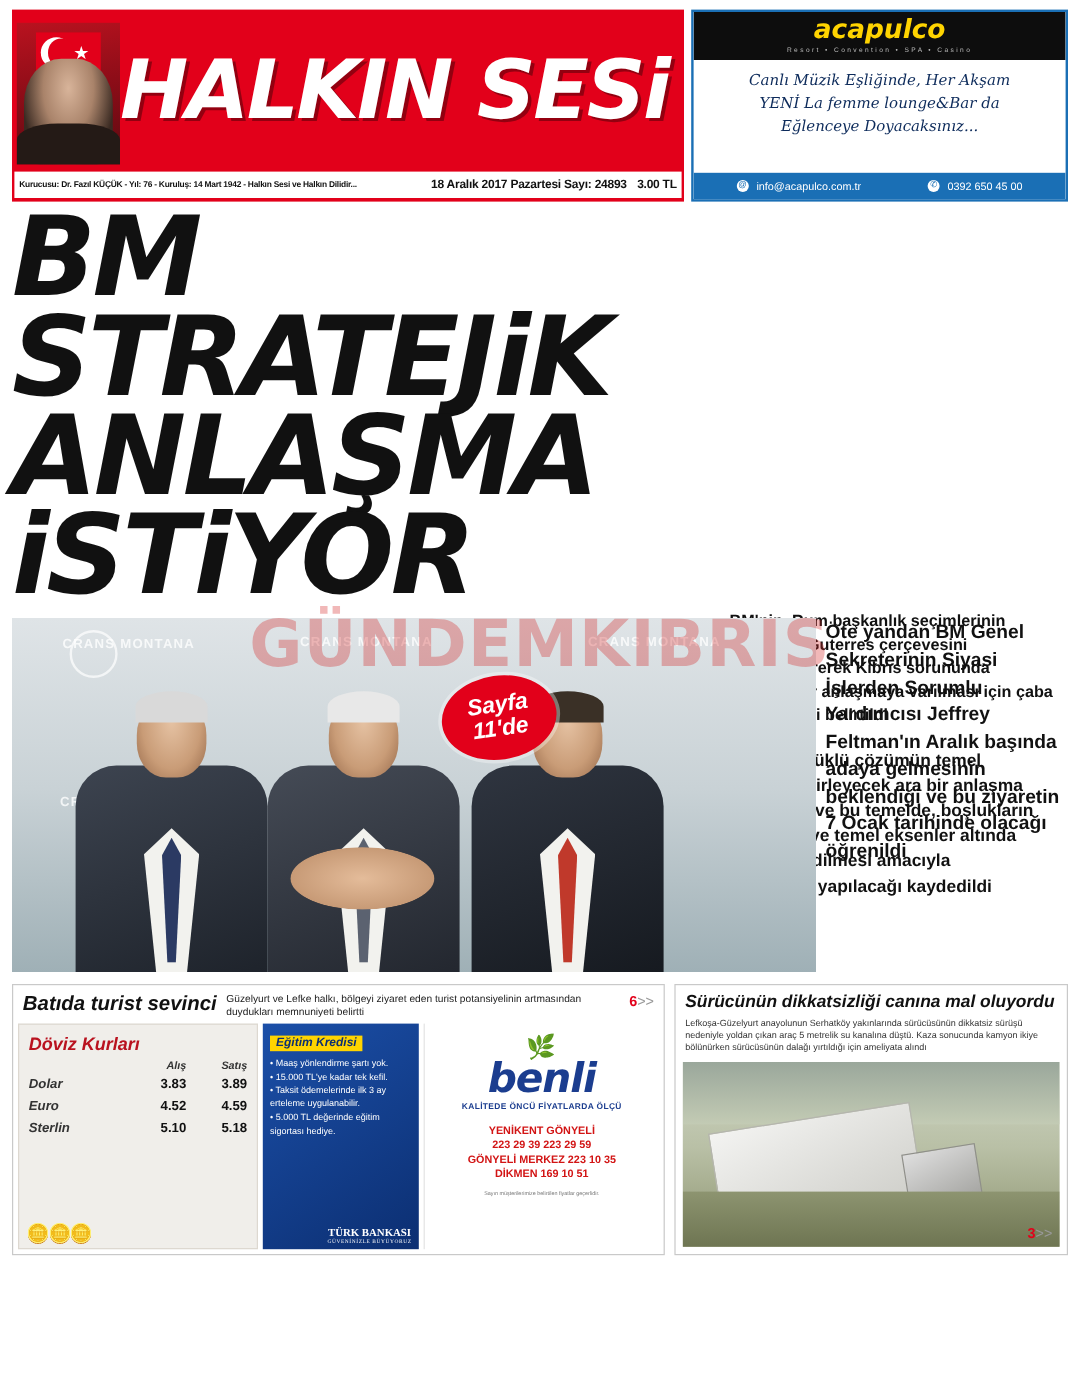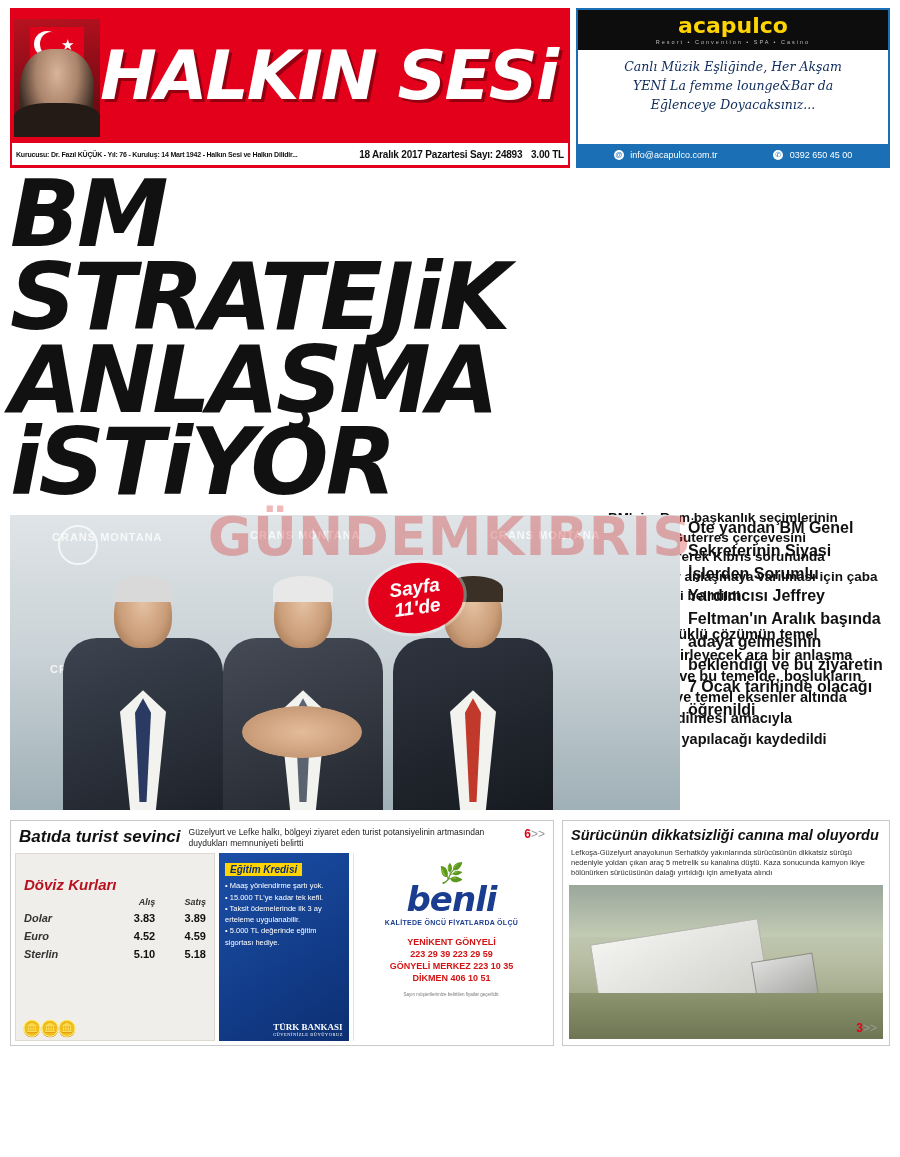--- a/index.html
+++ b/index.html
@@ -67,21 +67,21 @@
 
   .mast-right {
     flex: 1; border: 2px solid #1a6fb5; background: #fff;
     display: flex; flex-direction: column; overflow: hidden;
   }
   .ad-top {
     height: 40px; background: #0d0d0d;
     display: flex; align-items: center; justify-content: center; flex-direction: column;
   }
   .ad-logo {
-    color: #ffd400; font-size: 22px; font-weight: bold; 
+    color: #ffd400; font-size: 22px; font-weight: bold; font-style: italic;
     font-family: "DejaVu Sans", sans-serif; line-height: 1;
   }
   .ad-sub { color: #bdbdbd; font-size: 5.5px; letter-spacing: 2px; margin-top: 2px; }
   .ad-body {
     flex: 1; text-align: center; padding: 8px 6px;
     font-family: "DejaVu Serif", serif; font-style: italic; font-size: 12.5px;
     color: #0c2a5a; line-height: 1.5;
   }
   .ad-contact {
     height: 22px; background: #1a6fb5; color: #fff; font-size: 9px;
@@ -199,21 +199,21 @@
   .bl-head { display: flex; align-items: flex-start; padding: 6px 8px 4px 8px; gap: 8px; }
   .bl-title {
     font-weight: bold; font-size: 17px; color: #111; white-space: nowrap;
     font-style: italic;
   }
   .bl-sum { font-size: 8.5px; line-height: 1.3; color: #222; flex: 1; }
   .pagenum { font-size: 12px; font-weight: bold; color: #e2001a; white-space: nowrap; }
   .pagenum .arrows { color: #999; font-weight: normal; }
   .bl-body { flex: 1; display: flex; gap: 4px; padding: 0 4px 4px 4px; }
   .doviz {
-    width: 200px; background: #f0eeea; border: 1px solid #ddd8d0; padding: 22px 8px;
+    width: 200px; background: #f0eeea; border: 1px solid #ddd8d0; padding: 8px 8px;
     position: relative;
   }
   .doviz h3 {
     color: #b9121f; font-size: 15px; font-style: italic; font-weight: bold; margin-bottom: 4px;
   }
   .doviz table { width: 100%; font-size: 11px; border-collapse: collapse; }
   .doviz th { font-size: 9px; text-align: right; color: #333; font-style: italic; padding-bottom: 2px;}
   .doviz th.lbl { text-align: left; }
   .doviz td { padding: 3px 0; font-weight: bold; color: #111; text-align: right; }
   .doviz td.lbl { text-align: left; font-style: italic; font-weight: bold; color:#333; }
@@ -443,21 +443,21 @@
         </div>
 
         <div class="benli">
           <div class="leaf">🌿</div>
           <div class="name">benli</div>
           <div class="slogan">KALİTEDE ÖNCÜ FİYATLARDA ÖLÇÜ</div>
           <div class="shops">
             <div>YENİKENT     GÖNYELİ</div>
             <div>223 29 39     223 29 59</div>
             <div>GÖNYELİ MERKEZ  223 10 35</div>
-            <div>DİKMEN  406 10 51</div>
+            <div>DİKMEN  169 10 51</div>
           </div>
           <div class="note">Sayın müşterilerimize belirtilen fiyatlar geçerlidir.</div>
         </div>
 
       </div>
     </div>
 
     <div class="box box-right">
       <div class="br-head">
         <div class="br-title">Sürücünün dikkatsizliği canına mal oluyordu</div>

